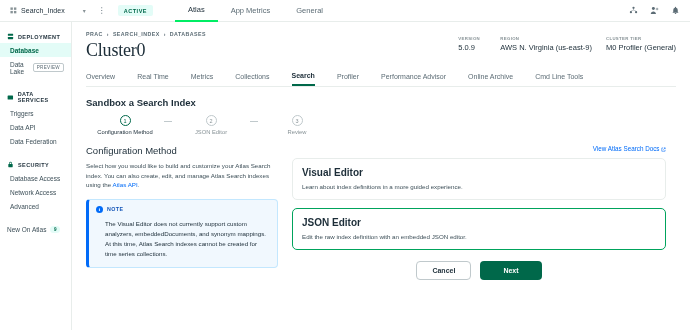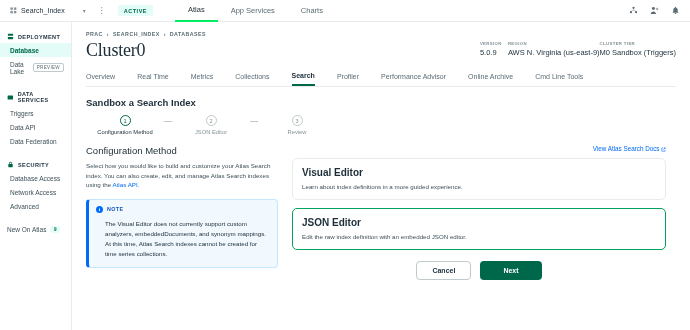--- a/index.html
+++ b/index.html
@@ -84,31 +84,31 @@
   .sb-new { display:flex; align-items:center; gap:4px; padding: 3px 7px; cursor:pointer; }
   .sb-new-label { font-size: 6.5px; color: #3d4f58; }
   .sb-count {
     background: #e3fcf7; color: #00684a;
     font-size: 4.6px; font-weight: bold;
     border-radius: 6px; padding: 1px 3.5px;
   }
 
   
   .main { flex: 1; overflow: hidden; position: relative; }
-  .cluster-head { padding: 9px 14px 0 14px; display: flex; align-items: center; }
+  .cluster-head { padding: 9px 14px 0 14px; display: flex; align-items: flex-start; }
   .ch-left { flex: 1; }
   .breadcrumb { font-size: 5.3px; color: #5c6c75; letter-spacing: .45px; font-weight: bold; }
   .bc-sep { margin: 0 2px; }
   .bc-link { cursor: pointer; }
   .cluster-title {
     font-size: 18px; font-weight: normal; color: #1c2d38;
     margin-top: 3px; letter-spacing: -.2px;
     font-family: "Liberation Serif", serif;
   }
-  .ch-meta { display: flex; padding-top: 5px; }
+  .ch-meta { display: flex; gap: 14px; padding-top: 5px; }
   .meta-block { min-width: 28px; }
   .meta-label { font-size: 4.3px; color: #889397; letter-spacing: .35px; font-weight: bold; }
   .meta-val { font-size: 7.5px; color: #1c2d38; margin-top: 2px; white-space: nowrap; }
 
   .cluster-tabs {
     display: flex; align-items: center;
     margin: 7px 14px 0 14px;
     border-bottom: 1px solid #e8edeb;
   }
   .ct-tab {
@@ -194,22 +194,22 @@
         <rect x="9" y="9" width="5.5" height="5.5"></rect>
     </svg>
     <span class="proj-name">Search_Index</span>
     <span class="caret">▾</span>
   </div>
   <span class="kebab">⋮</span>
   <span class="badge-active">ACTIVE</span>
 
   <div class="top-tabs">
     <div class="top-tab active">Atlas</div>
-    <div class="top-tab">App Services</div>
-    <div class="top-tab">Charts</div>
+    <div class="top-tab">App Metrics</div>
+    <div class="top-tab">General</div>
   </div>
 
   <div class="top-right">
     <svg class="tr-icon" viewBox="0 0 16 16" fill="currentColor">
       <circle cx="8" cy="3.2" r="2"></circle>
         <circle cx="3.4" cy="11" r="2"></circle>
         <circle cx="12.6" cy="11" r="2"></circle>
       <path d="M7.6 5h.8v3h-.8zM4 8.6l3.6-1.2.3.8L4.3 9.4zM12 8.6l-3.6-1.2-.3.8 3.6 1.2z"></path>
     </svg>
     <svg class="tr-icon" viewBox="0 0 16 16" fill="currentColor">
@@ -306,21 +306,21 @@
         <div class="meta-block">
           <div class="meta-label">VERSION</div>
           <div class="meta-val">5.0.9</div>
         </div>
         <div class="meta-block">
           <div class="meta-label">REGION</div>
           <div class="meta-val">AWS N. Virginia (us-east-9)</div>
         </div>
         <div class="meta-block">
           <div class="meta-label">CLUSTER TIER</div>
-          <div class="meta-val">M0 Sandbox (Triggers)</div>
+          <div class="meta-val">M0 Profiler (General)</div>
         </div>
       </div>
     </div>
 
     <div class="cluster-tabs">
       <div class="ct-tab">Overview</div>
       <div class="ct-tab">Real Time</div>
       <div class="ct-tab">Metrics</div>
       <div class="ct-tab">Collections</div>
       <div class="ct-tab active">Search</div>

